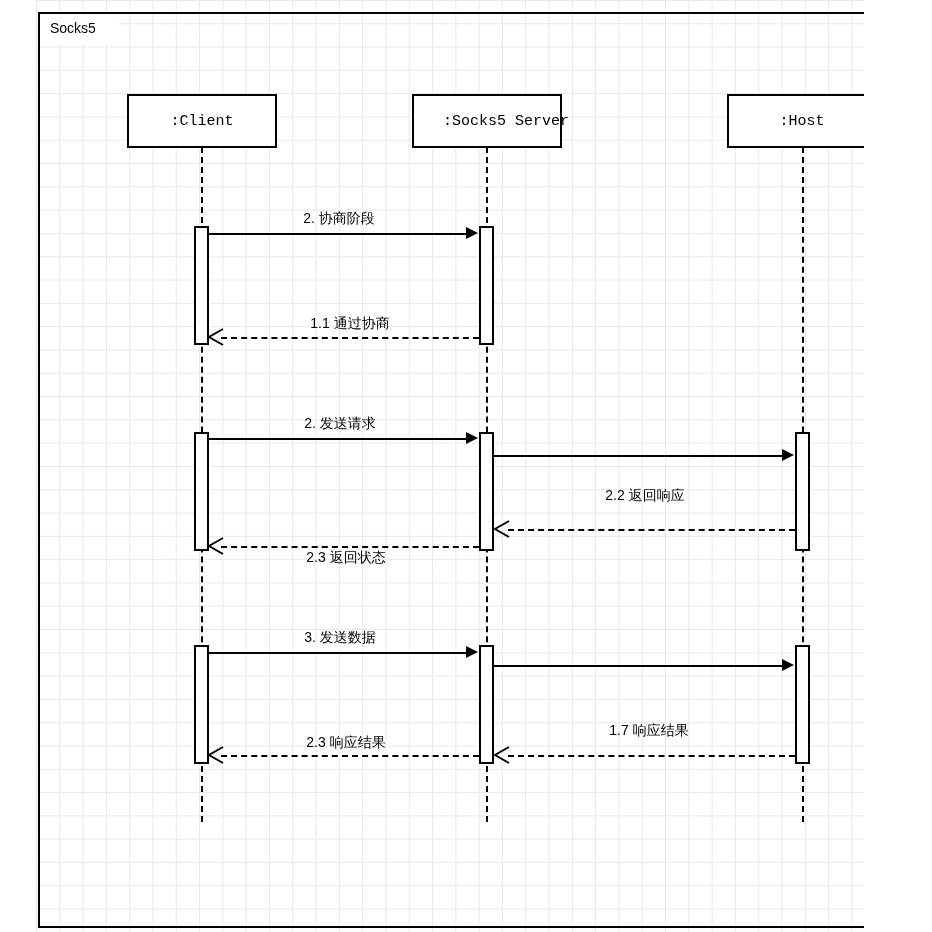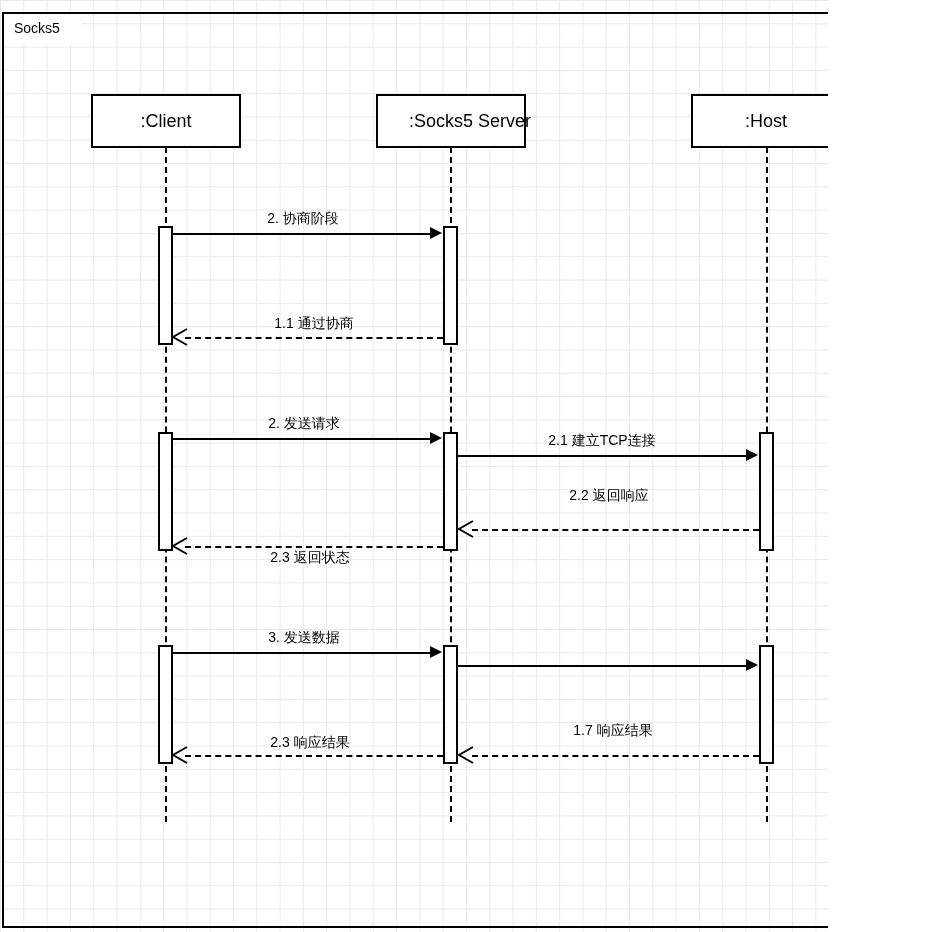--- a/index.html
+++ b/index.html
@@ -14,20 +14,21 @@
     position: relative;
     width: 828px;
     height: 932px;
     background-color: #ffffff;
     background-image:
       linear-gradient(to right, #e8e8e8 1px, transparent 1px),
       linear-gradient(to bottom, #e8e8e8 1px, transparent 1px);
     background-size: 23.3px 23.3px;
     overflow: hidden;
     box-sizing: border-box;
+    margin-left: 36px;
   }
   #frame-border {
     position: absolute;
     left: 2px;
     top: 12px;
     width: 926px;
     height: 916px;
     border: 2px solid #000;
     box-sizing: border-box;
     pointer-events: none;
@@ -67,23 +68,24 @@
     white-space: nowrap;
   }
   .lifeline-box {
     position: absolute;
     border: 2px solid #000;
     background: #fff;
     box-sizing: border-box;
     display: flex;
     align-items: center;
     justify-content: center;
-    font-size: 18px;
+    font-size: 15px;
     color: #000;
     white-space: nowrap;
+    font-family: Liberation Mono, monospace;
   }
   .lifeline-line {
     position: absolute;
     width: 0;
     border-left: 2px dashed #000;
     box-sizing: border-box;
   }
   .activation {
     position: absolute;
     border: 2px solid #000;
@@ -174,21 +176,20 @@
       </svg>
   </div>
   <div class="msg-label" style="left:214px; top:315px; width:200px;">1.1 通过协商</div>
 
   <div class="msg-line solid" style="left:173px; top:438px; width:258px;"></div>
   <div class="arrowhead right filled" style="left:430px; top:432px;"></div>
   <div class="msg-label" style="left:204px; top:415px; width:200px;">2. 发送请求</div>
 
   <div class="msg-line solid" style="left:458px; top:455px; width:289px;"></div>
   <div class="arrowhead right filled" style="left:746px; top:449px;"></div>
-  <div class="msg-label" style="left:502px; top:432px; width:200px;">2.1 建立TCP连接</div>
 
   <div class="msg-line dashed" style="left:472px; top:529px; width:287px;"></div>
   <div class="arrowhead left open" style="left:457px; top:520px;">
     <svg width="18" height="18" viewBox="0 0 18 18">
         <polyline points="16,1 2,9 16,17" fill="none" stroke="#000" stroke-width="2"></polyline>
       </svg>
   </div>
   <div class="msg-label" style="left:509px; top:487px; width:200px;">2.2 返回响应</div>
 
   <div class="msg-line dashed" style="left:185px; top:546px; width:258px;"></div>

